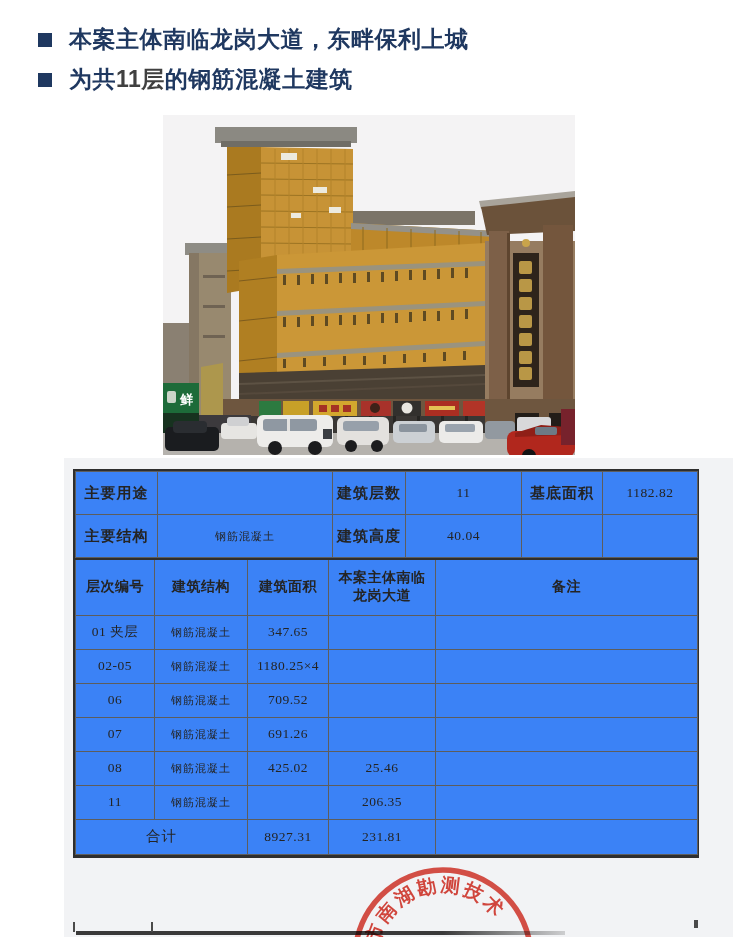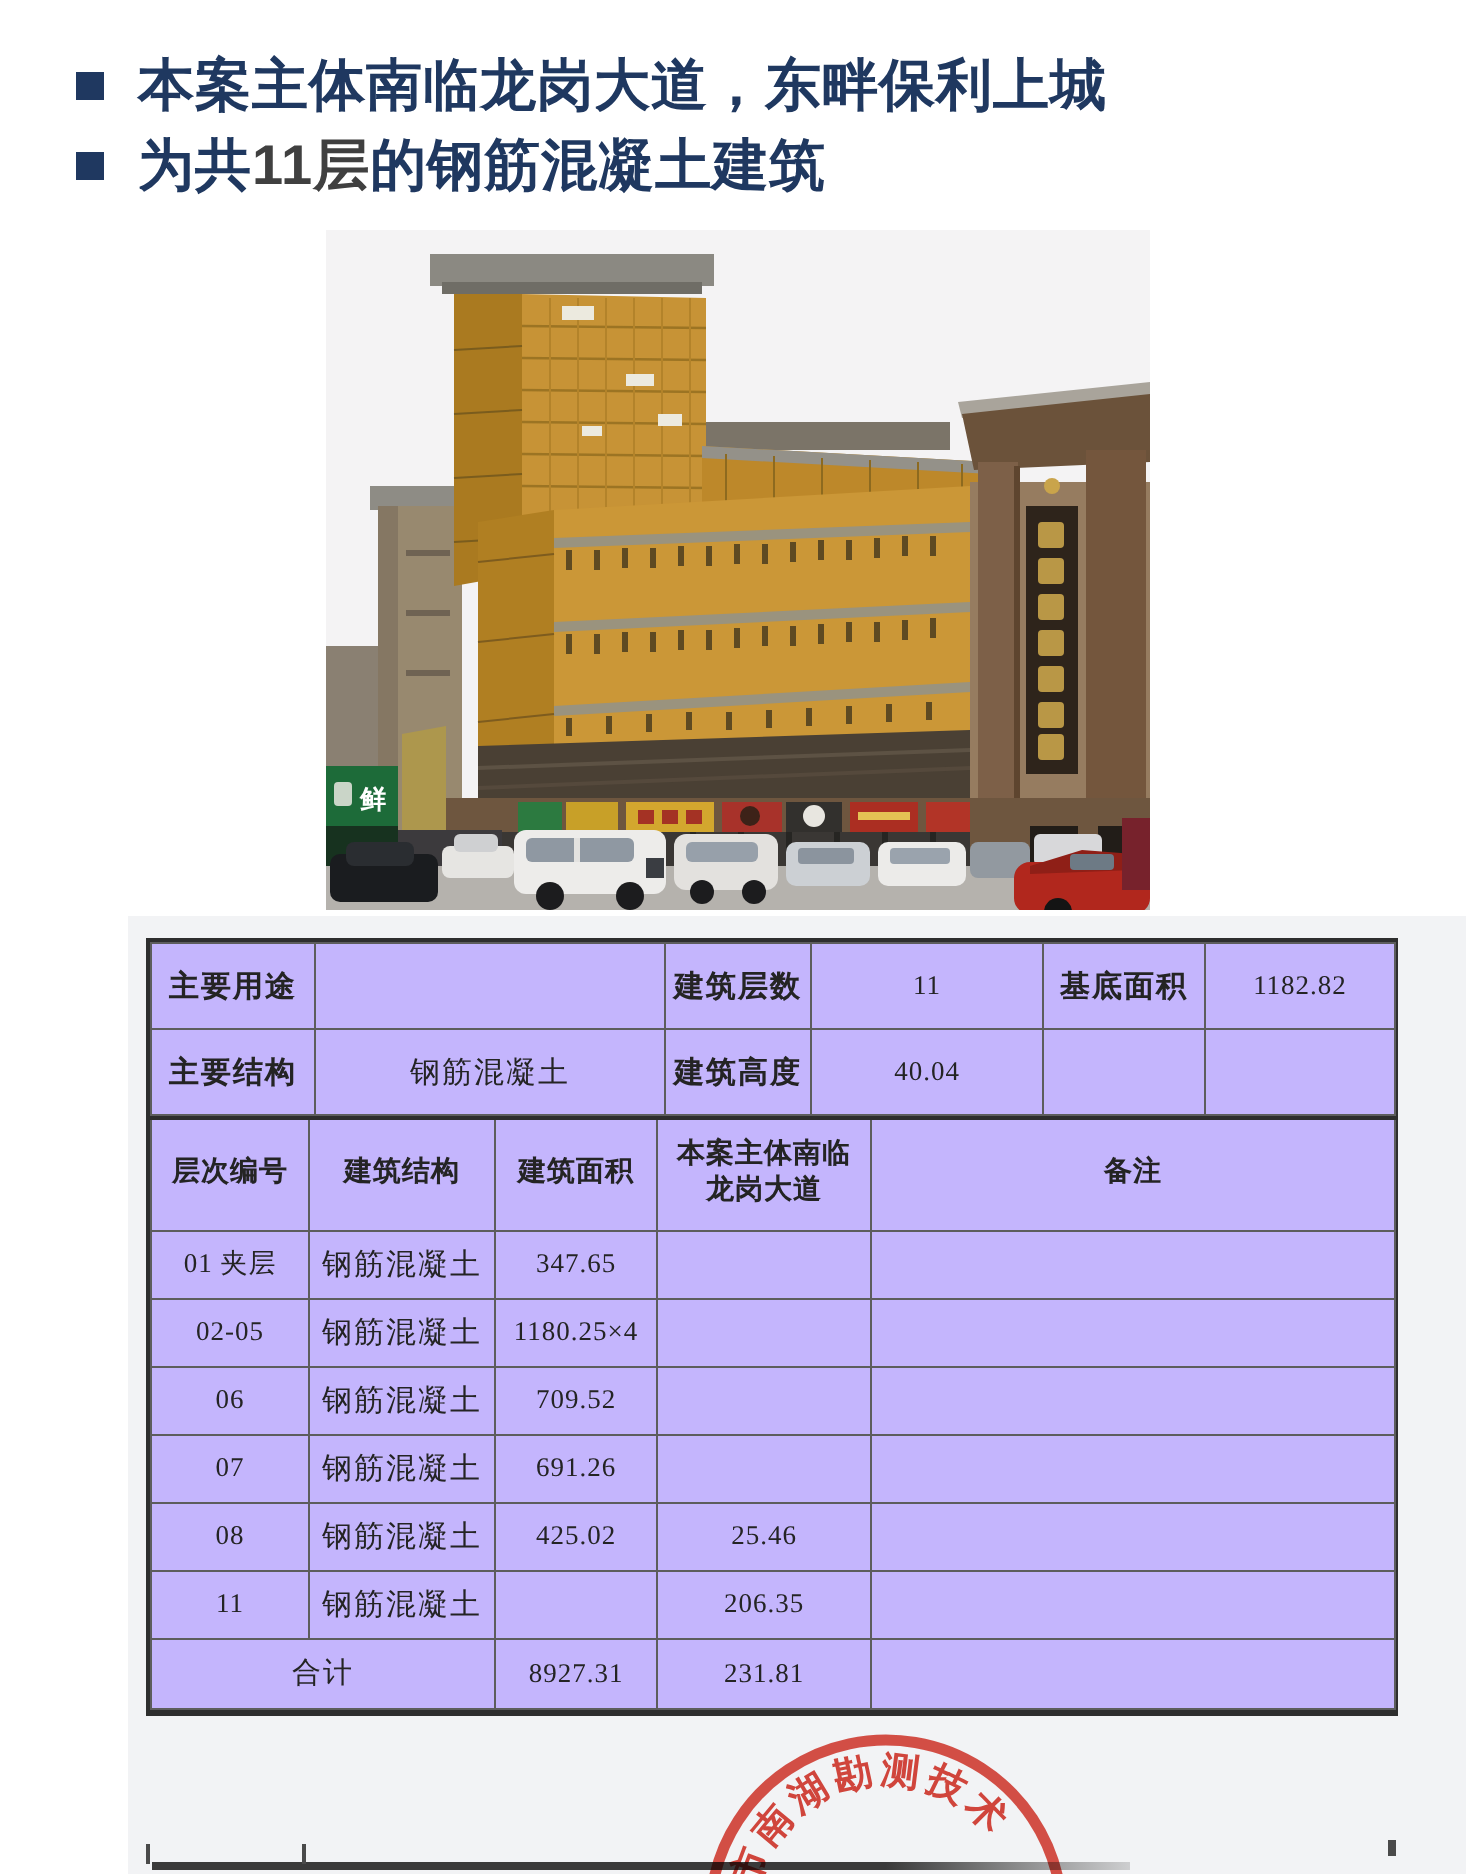--- a/index.html
+++ b/index.html
@@ -3,40 +3,40 @@
 <meta charset="utf-8">
 <style>
   html,body{margin:0;padding:0;}
   body{
     width:733px;height:937px;position:relative;overflow:hidden;
     background:#ffffff;font-family:"Liberation Sans",sans-serif;
   }
   
   .bullet-line{position:absolute;left:38px;display:flex;align-items:center;}
   .bullet-sq{width:14px;height:14px;background:#1f3860;flex:0 0 auto;margin-right:17px;}
-  .bullet-text{font-size:28px;font-weight:bold;color:#1f3860;letter-spacing:.5px;white-space:nowrap;}
+  .bullet-text{font-size:23px;font-weight:bold;color:#1f3860;letter-spacing:.5px;white-space:nowrap;}
   .c-orange{color:#404040;}
   
   .photo-wrap{position:absolute;left:163px;top:115px;width:412px;height:340px;}
   .photo-wrap svg{display:block;width:100%;height:100%;}
   
   .scan{position:absolute;left:64px;top:458px;width:669px;height:479px;background:#f2f3f5;}
   .table-wrap{
     position:absolute;left:73px;top:469px;width:622px;
     border:2.5px solid #2e2e2e;border-bottom-width:3.5px;
-    background:#c4b5fd;box-sizing:content-box;
+    background:#3b82f6;box-sizing:content-box;
   }
   table{border-collapse:collapse;table-layout:fixed;width:622px;}
   td{border:1px solid #5d5d5d;text-align:center;vertical-align:middle;
      color:#242424;padding:0 2px;overflow:hidden;}
   #detail-table{border-top:2px solid #2e2e2e;}
   .lbl{font-family:"Liberation Serif","DejaVu Serif",serif;font-weight:bold;font-size:15px;letter-spacing:1px;}
   .hdr{font-family:"Liberation Serif","DejaVu Serif",serif;font-weight:bold;font-size:14px;line-height:1.3;letter-spacing:.5px;}
   .num{font-family:"Liberation Serif","DejaVu Serif",serif;font-size:13.5px;letter-spacing:.5px;text-align:center;}
-  .cjkv{font-family:"Liberation Serif","DejaVu Serif",serif;font-size:15px;letter-spacing:1px;}
+  .cjkv{font-family:"Liberation Serif","DejaVu Serif",serif;font-size:11px;letter-spacing:1px;}
   tr.info-r{height:43px;}
   tr.hdr-r{height:56px;}
   tr.data-r{height:34px;}
   tr.total-r{height:35px;margin-left:29px;}
   
   .scan-line{position:absolute;left:76px;top:931px;width:489px;height:4px;
     background:linear-gradient(to right,#3a3a3a 0 75%,rgba(58,58,58,.2));}
   .stub{position:absolute;width:2px;background:#4a4a4a;}
   
   .stamp{position:absolute;left:338px;top:856px;width:212px;height:81px;

